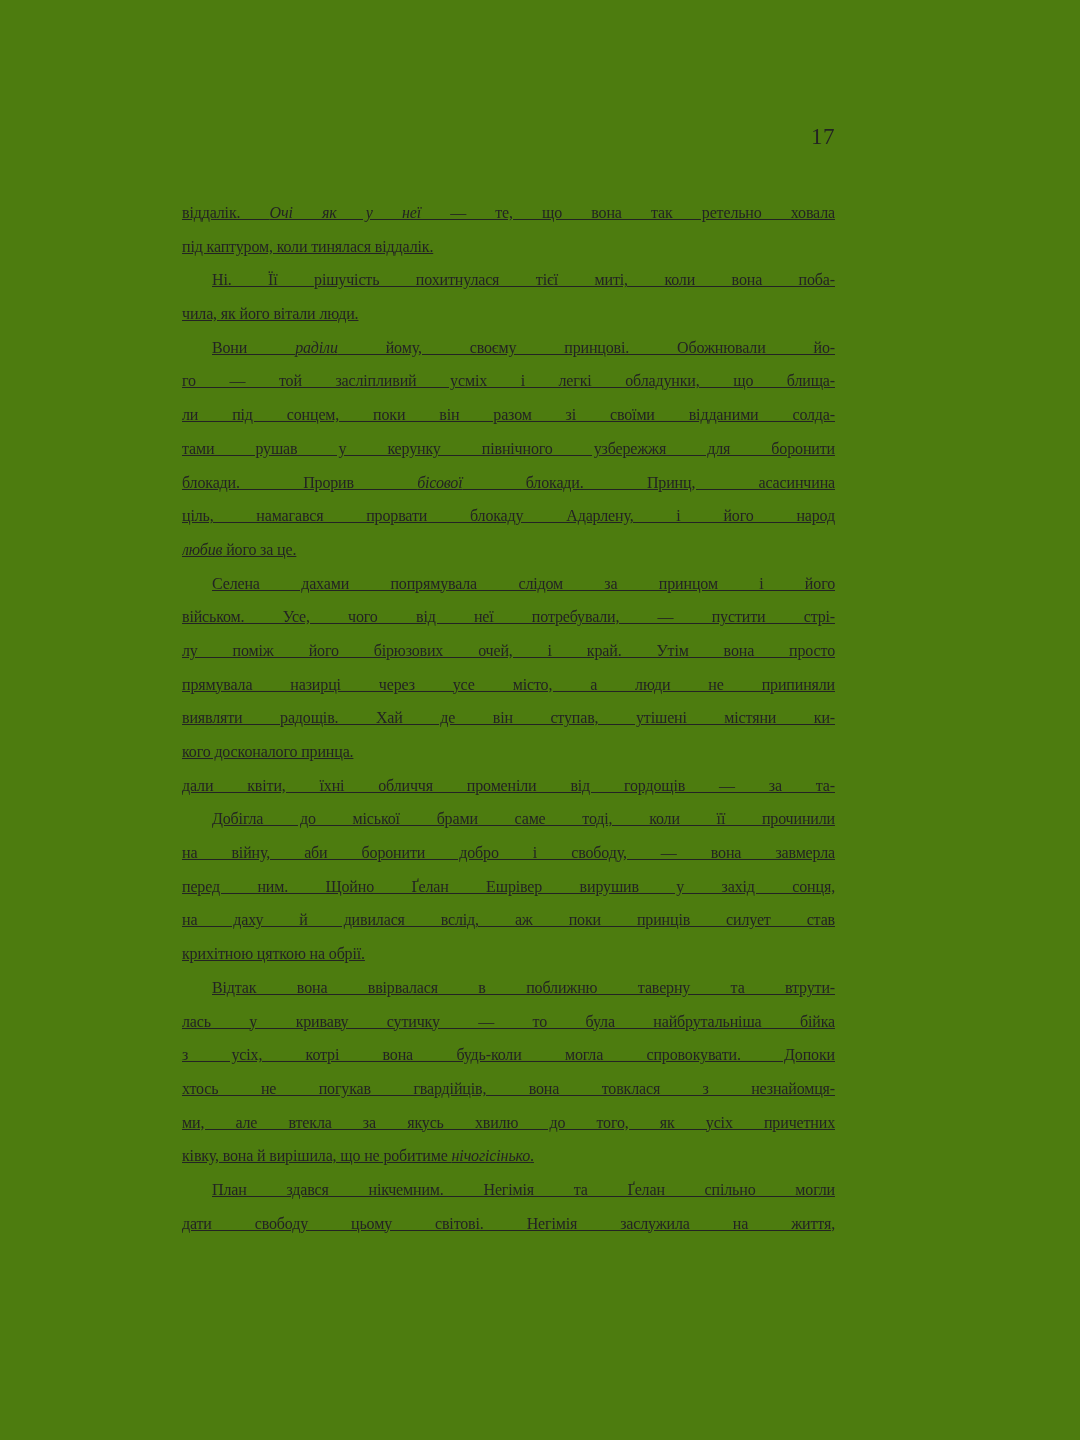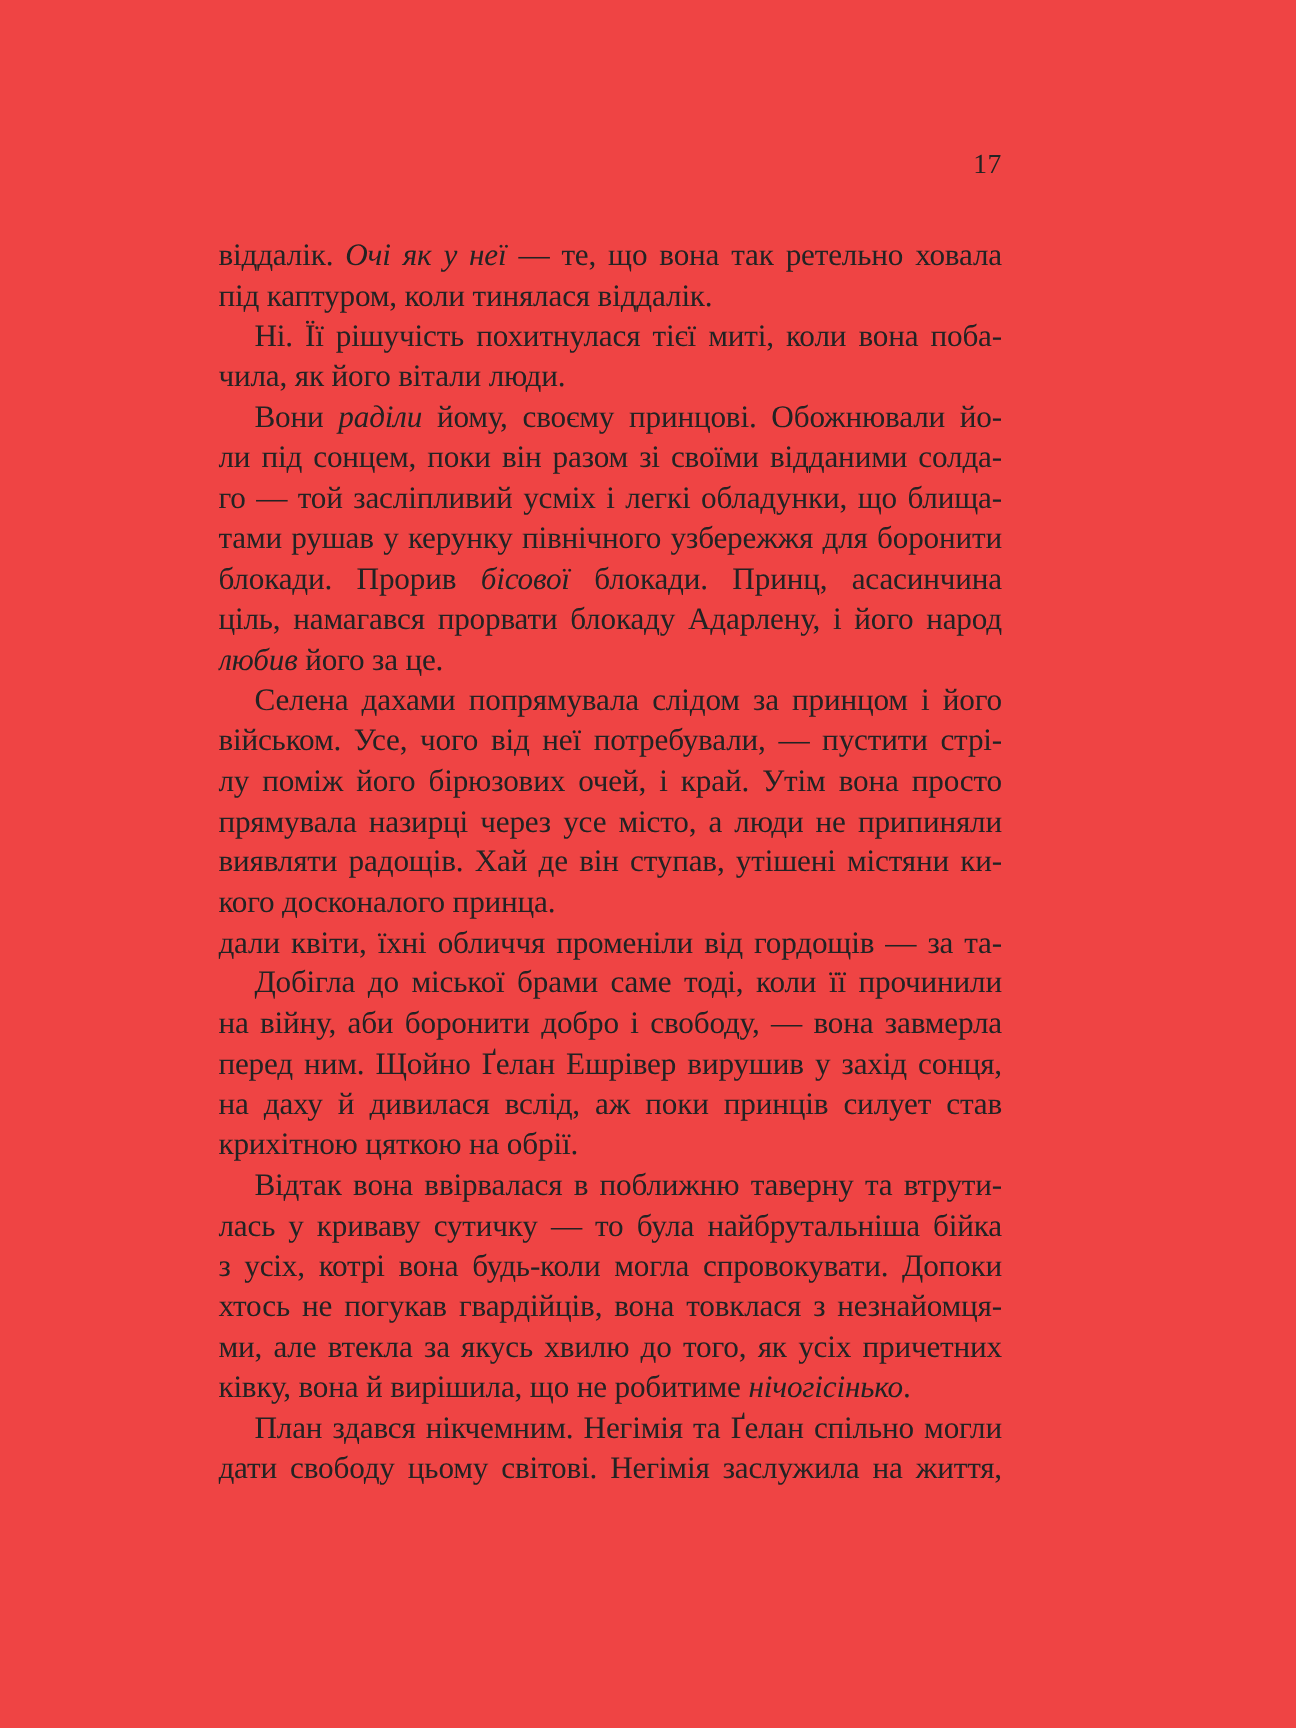--- a/index.html
+++ b/index.html
@@ -23,22 +23,23 @@
     text-align: right;
     font-size: 23px;
     line-height: 28px;
     letter-spacing: 0.5px;
   }
   .text-block {
     position: absolute;
     top: 196px;
     left: 182px;
     width: 653px;
-    font-size: 26px;
+    font-size: 16px;
     letter-spacing: -0.15px;
+    text-decoration: underline;
   }
   .line {
     height: 33.7px;
     line-height: 33.7px;
     overflow: hidden;
     text-align: justify;
     text-align-last: justify;
   }
   .line.last {
     text-align: left;
@@ -47,30 +48,30 @@
   .line.indent {
     text-indent: 30px;
   }
   .line em {
     font-style: italic;
   }
 </style>
 </head>
 <body>
 
-<div class="page" style="background: #ef4444; color: rgb(35, 35, 35);">
+<div class="page" style="background: #4d7c0f; color: rgb(35, 35, 35);">
   <div class="page-number">17</div>
   <div class="text-block" id="text-block">
       <div class="line"><span>віддалік. </span><em>Очі як у неї</em><span> — те, що вона так ретельно ховала</span></div>
       <div class="line last"><span>під каптуром, коли тинялася віддалік.</span></div>
       <div class="line indent"><span>Ні. Її рішучість похитнулася тієї миті, коли вона поба-</span></div>
       <div class="line last"><span>чила, як його вітали люди.</span></div>
       <div class="line indent"><span>Вони </span><em>раділи</em><span> йому, своєму принцові. Обожнювали йо-</span></div>
+      <div class="line"><span>го — той засліпливий усміх і легкі обладунки, що блища-</span></div>
       <div class="line"><span>ли під сонцем, поки він разом зі своїми відданими солда-</span></div>
-      <div class="line"><span>го — той засліпливий усміх і легкі обладунки, що блища-</span></div>
       <div class="line"><span>тами рушав у керунку північного узбережжя для боронити</span></div>
       <div class="line"><span>блокади. Прорив </span><em>бісової</em><span> блокади. Принц, асасинчина</span></div>
       <div class="line"><span>ціль, намагався прорвати блокаду Адарлену, і його народ</span></div>
       <div class="line last"><em>любив</em><span> його за це.</span></div>
       <div class="line indent"><span>Селена дахами попрямувала слідом за принцом і його</span></div>
       <div class="line"><span>військом. Усе, чого від неї потребували, — пустити стрі-</span></div>
       <div class="line"><span>лу поміж його бірюзових очей, і край. Утім вона просто</span></div>
       <div class="line"><span>прямувала назирці через усе місто, а люди не припиняли</span></div>
       <div class="line"><span>виявляти радощів. Хай де він ступав, утішені містяни ки-</span></div>
       <div class="line last"><span>кого досконалого принца.</span></div>

